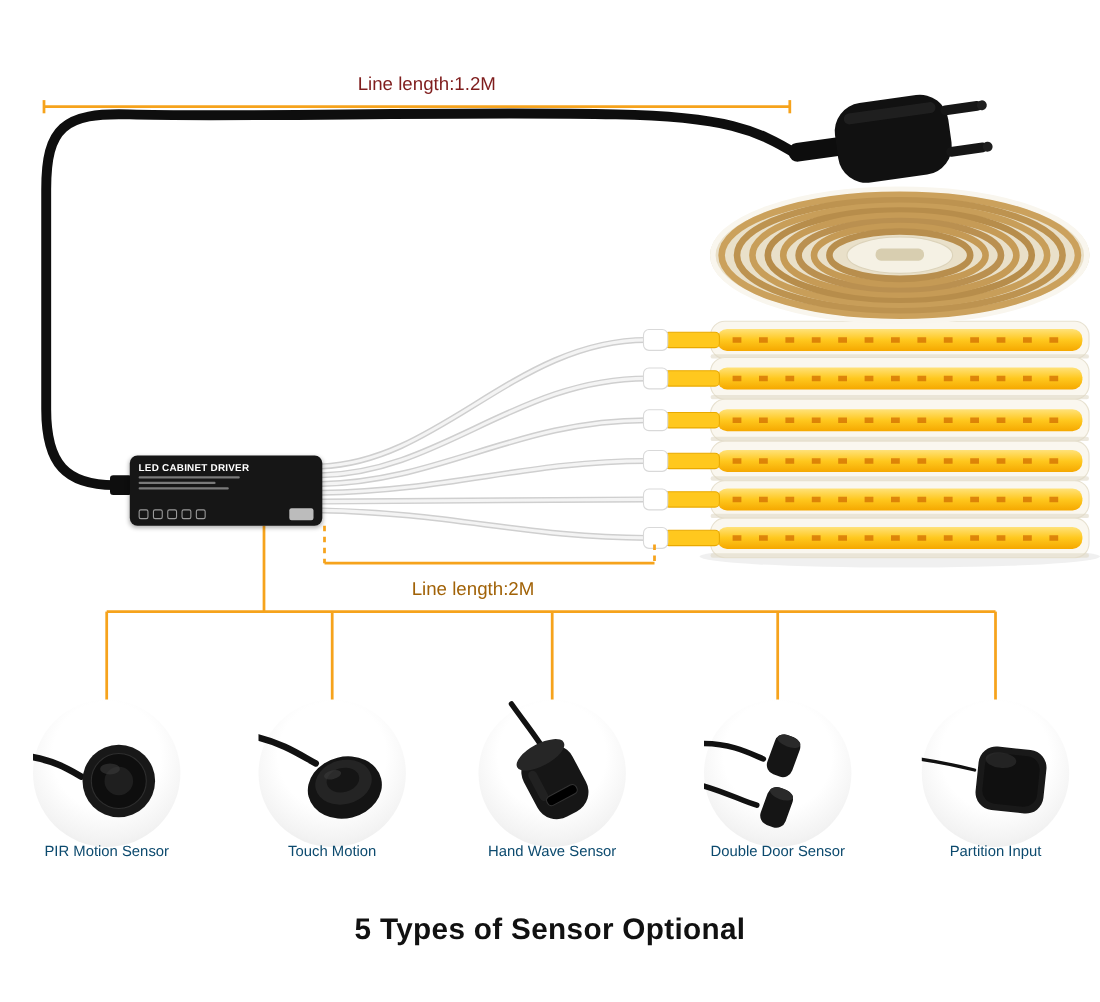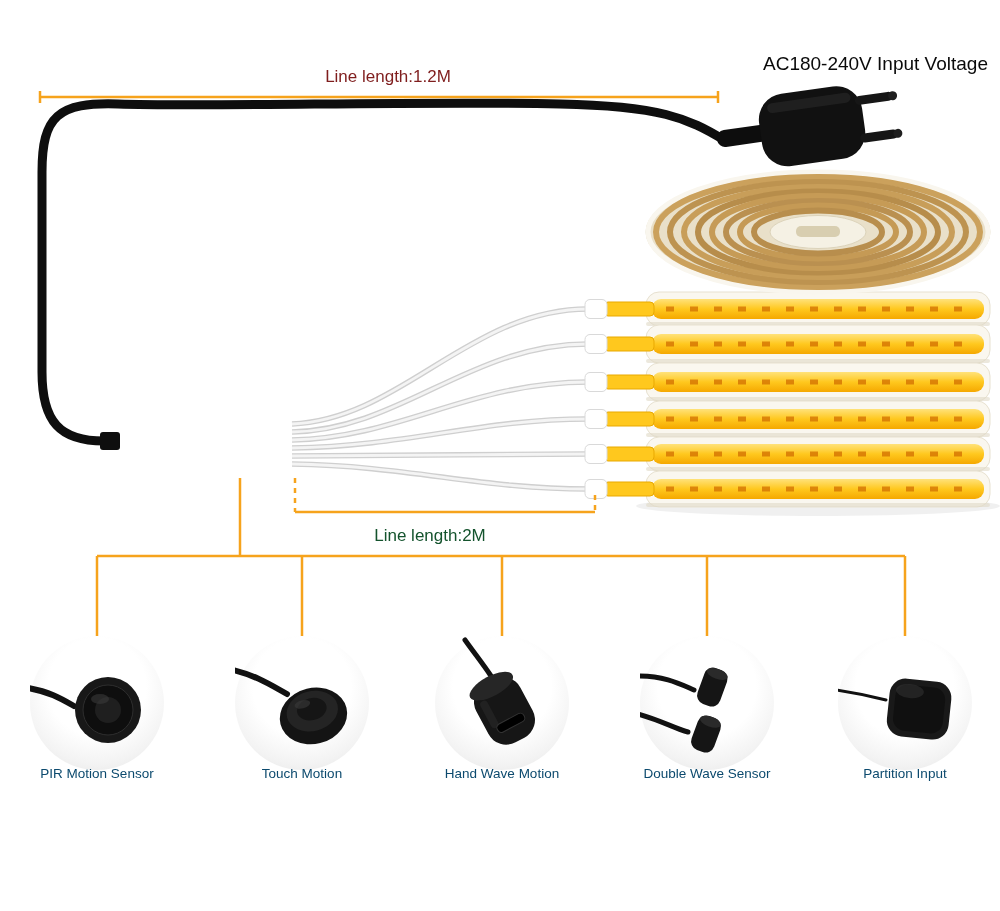--- a/index.html
+++ b/index.html
@@ -3,21 +3,21 @@
 <meta charset="utf-8">
 <style>
   html,body { margin:0; padding:0; background:#ffffff; }
   body { font-family:"Liberation Sans", sans-serif; }
   .canvas { position:relative; width:1000px; height:911px; background:#ffffff; overflow:hidden; }
   .art { position:absolute; left:0; top:0; z-index:1; }
 
   .label { position:absolute; z-index:3; white-space:nowrap; }
   .input-voltage { top:53px; left:700px; width:288px; text-align:right; font-size:19px; color:#0a0a0a; }
   .line-length-1 { top:67px; left:308px; width:160px; text-align:center; font-size:17px; color:#7f1d1d; }
-  .line-length-2 { top:526px; left:350px; width:160px; text-align:center; font-size:17px; color:#14532d; }
+  .line-length-2 { top:526px; left:350px; width:160px; text-align:center; font-size:17px; color:#a16207; }
 
   .driver { position:absolute; left:118px; top:414px; width:175px; height:64px; background:#161616;
             border-radius:7px; z-index:2; box-sizing:border-box; padding:6px 8px;
             box-shadow:0 2px 4px rgba(0,0,0,.3); }
   .driver-title { color:#ffffff; font-size:9px; font-weight:bold; letter-spacing:.2px; }
   .driver-line { height:2px; background:#7a7a7a; margin-top:3px; border-radius:1px; }
   .driver-icons { position:absolute; left:8px; bottom:6px; display:flex; gap:4px; }
   .driver-icon { width:7px; height:7px; border:1px solid #9a9a9a; border-radius:2px; }
   .driver-badge { position:absolute; right:8px; bottom:5px; width:22px; height:11px; background:#d9d9d9; border-radius:2px; opacity:.85; }
 
@@ -154,24 +154,37 @@
       <path d="M 97 556 L 97 638"></path>
       <path d="M 302 556 L 302 638"></path>
       <path d="M 502 556 L 502 638"></path>
       <path d="M 707 556 L 707 638"></path>
       <path d="M 905 556 L 905 638"></path>
     </g>
 
     <rect x="100" y="432" width="20" height="18" rx="3" fill="#0E0E0E"></rect>
   </svg>
 
-  <div class="label input-voltage">AC180-240V Input Voltage</div>
   <div class="label line-length-1">Line length:1.2M</div>
   <div class="label line-length-2">Line length:2M</div>
 
+  <div class="driver">
+    <div class="driver-title">LED CABINET DRIVER</div>
+    <div class="driver-line" style="width:92px"></div>
+    <div class="driver-line" style="width:70px"></div>
+    <div class="driver-line" style="width:82px"></div>
+    <div class="driver-icons">
+      <div class="driver-icon"></div>
+        <div class="driver-icon"></div>
+        <div class="driver-icon"></div>
+      <div class="driver-icon"></div>
+        <div class="driver-icon"></div>
+    </div>
+    <div class="driver-badge"></div>
+  </div>
 
   <div class="sensor-circle" style="left:30px; top:636px;">
     <svg viewBox="0 0 134 134">
       <path d="M -2 52 C 20 56 30 62 44 70" stroke="#111" stroke-width="6" fill="none" stroke-linecap="round"></path>
       <circle cx="78" cy="74" r="33" fill="#181818"></circle>
       <circle cx="78" cy="74" r="25" fill="#0e0e0e" stroke="#2e2e2e"></circle>
       <circle cx="78" cy="74" r="13" fill="#1f1f1f"></circle>
       <ellipse cx="70" cy="63" rx="9" ry="5" fill="#3a3a3a" opacity="0.6"></ellipse>
     </svg>
   </div>
@@ -217,18 +230,19 @@
       <g transform="rotate(6 80 74)">
         <rect x="50" y="44" width="62" height="58" rx="16" fill="#191919"></rect>
         <rect x="56" y="50" width="50" height="46" rx="12" fill="#101010"></rect>
         <ellipse cx="70" cy="56" rx="14" ry="7" fill="#363636" opacity="0.5"></ellipse>
       </g>
     </svg>
   </div>
 
   <div class="sensor-label" style="left:7px;">PIR Motion Sensor</div>
   <div class="sensor-label" style="left:212px;">Touch Motion</div>
-  <div class="sensor-label" style="left:412px;">Hand Wave Motion</div>
-  <div class="sensor-label" style="left:617px;">Double Wave Sensor</div>
+  <div class="sensor-label" style="left:412px;">Hand Wave Sensor</div>
+  <div class="sensor-label" style="left:617px;">Double Door Sensor</div>
   <div class="sensor-label" style="left:815px;">Partition Input</div>
 
+  <div class="heading">5 Types of Sensor Optional</div>
 
 </div>
 
 </body></html>

